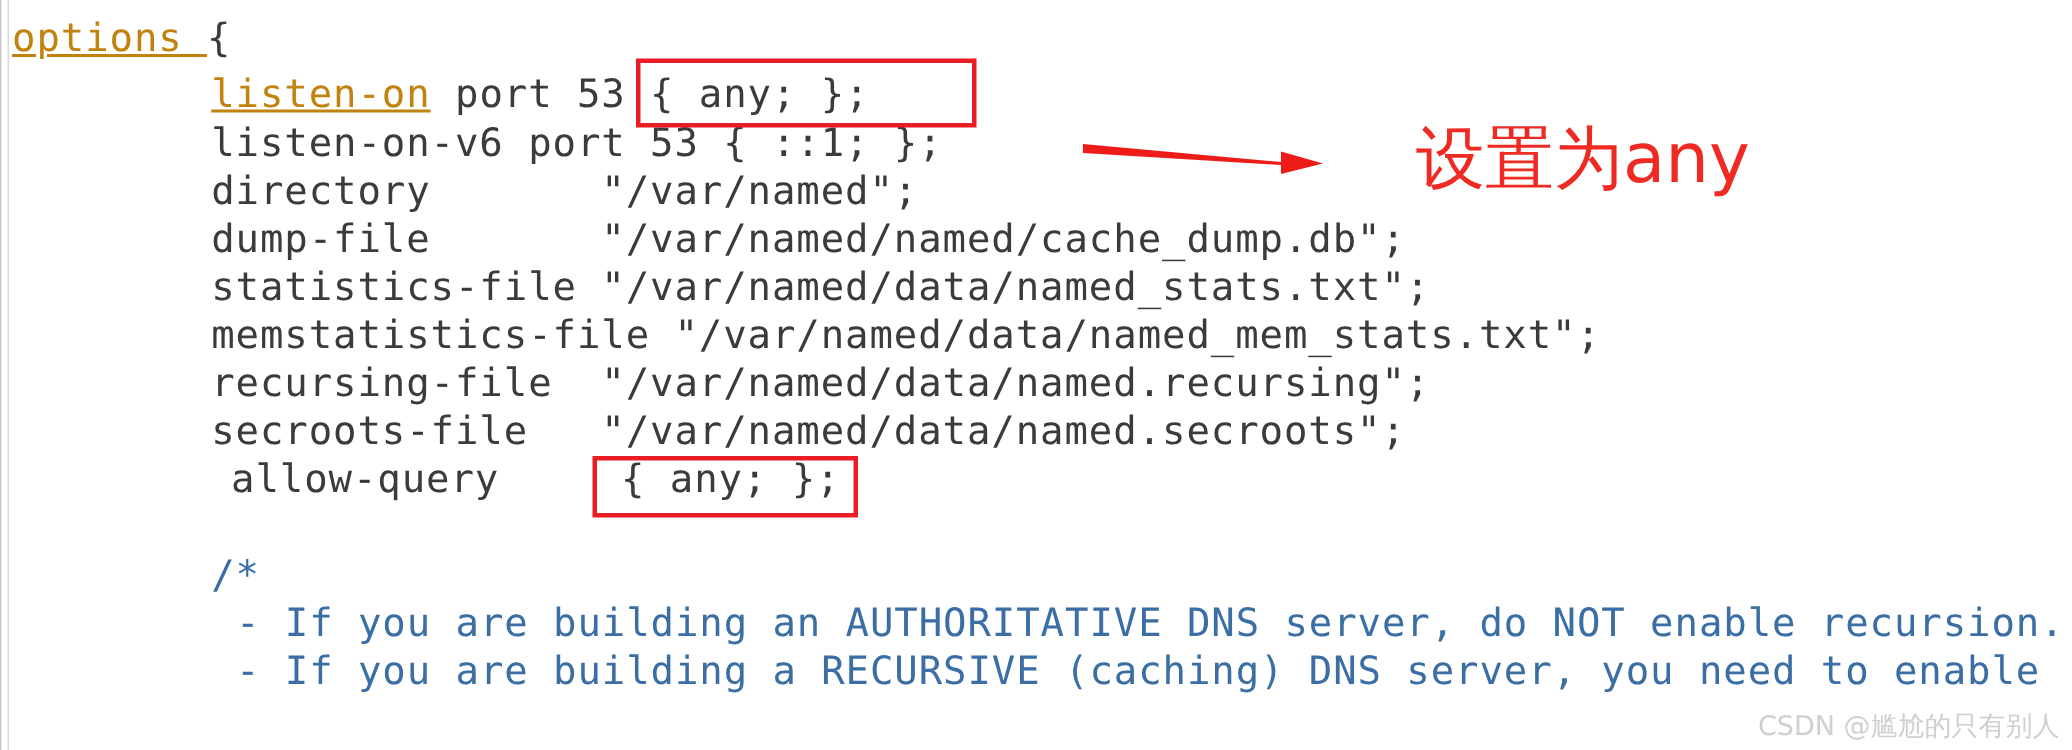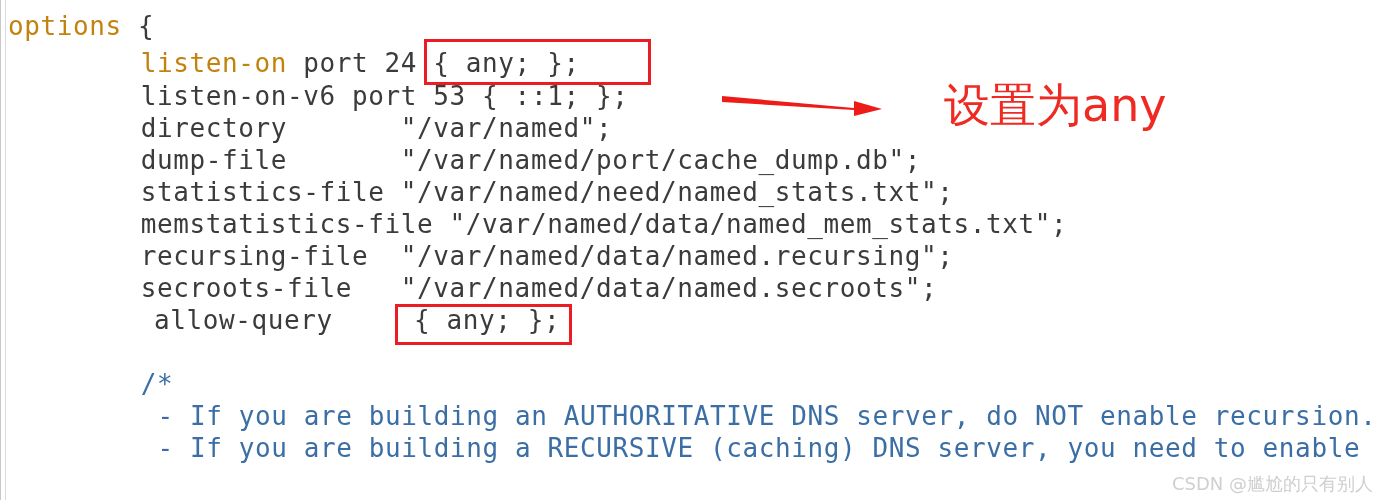--- a/index.html
+++ b/index.html
@@ -38,21 +38,21 @@
     position: absolute;
     left: 0;
     white-space: pre;
     font-family: "DejaVu Sans Mono", "Liberation Mono", monospace;
     font-size: 26px;
     line-height: 32px;
     letter-spacing: 0.6px;
     color: #3b3b3b;
   }
 
-  .kw      { color: #c2820e; }
+  .kw      { color: #c2820e; text-decoration: underline; }
   .plain   { color: #3b3b3b; }
   .comment { color: #3a6ea5; }
 
   
   .red-box {
     position: absolute;
     border: 3px solid #ec1c24;
     box-sizing: border-box;
     background: transparent;
   }
@@ -86,25 +86,25 @@
     white-space: pre;
   }
 </style>
 </head>
 <body>
 
 <div id="gutter-edge"></div>
 
 <div id="code-area">
     <div class="code-line" style="top: 10px; left: 0px;"><span class="kw">options </span><span class="plain">{</span></div>
-    <div class="code-line" style="top: 47px; left: 132.8px;"><span class="kw">listen-on</span><span class="plain"> port 24 { any; };</span></div>
+    <div class="code-line" style="top: 47px; left: 132.8px;"><span class="kw">listen-on</span><span class="plain"> port 53 { any; };</span></div>
     <div class="code-line" style="top: 80px; left: 132.8px;"><span class="plain">listen-on-v6 port 53 { ::1; };</span></div>
     <div class="code-line" style="top: 112px; left: 132.8px;"><span class="plain">directory       "/var/named";</span></div>
-    <div class="code-line" style="top: 144px; left: 132.8px;"><span class="plain">dump-file       "/var/named/port/cache_dump.db";</span></div>
-    <div class="code-line" style="top: 176px; left: 132.8px;"><span class="plain">statistics-file "/var/named/need/named_stats.txt";</span></div>
+    <div class="code-line" style="top: 144px; left: 132.8px;"><span class="plain">dump-file       "/var/named/named/cache_dump.db";</span></div>
+    <div class="code-line" style="top: 176px; left: 132.8px;"><span class="plain">statistics-file "/var/named/data/named_stats.txt";</span></div>
     <div class="code-line" style="top: 208px; left: 132.8px;"><span class="plain">memstatistics-file "/var/named/data/named_mem_stats.txt";</span></div>
     <div class="code-line" style="top: 240px; left: 132.8px;"><span class="plain">recursing-file  "/var/named/data/named.recursing";</span></div>
     <div class="code-line" style="top: 272px; left: 132.8px;"><span class="plain">secroots-file   "/var/named/data/named.secroots";</span></div>
     <div class="code-line" style="top: 304px; left: 146px;"><span class="plain">allow-query     { any; };</span></div>
     <div class="code-line" style="top: 336px; left: 132.8px;"><span class="plain"></span></div>
     <div class="code-line" style="top: 368px; left: 132.8px;"><span class="comment">/*</span></div>
     <div class="code-line" style="top: 400px; left: 149.4px;"><span class="comment">- If you are building an AUTHORITATIVE DNS server, do NOT enable recursion.</span></div>
     <div class="code-line" style="top: 432px; left: 149.4px;"><span class="comment">- If you are building a RECURSIVE (caching) DNS server, you need to enable</span></div>
   </div>
 

